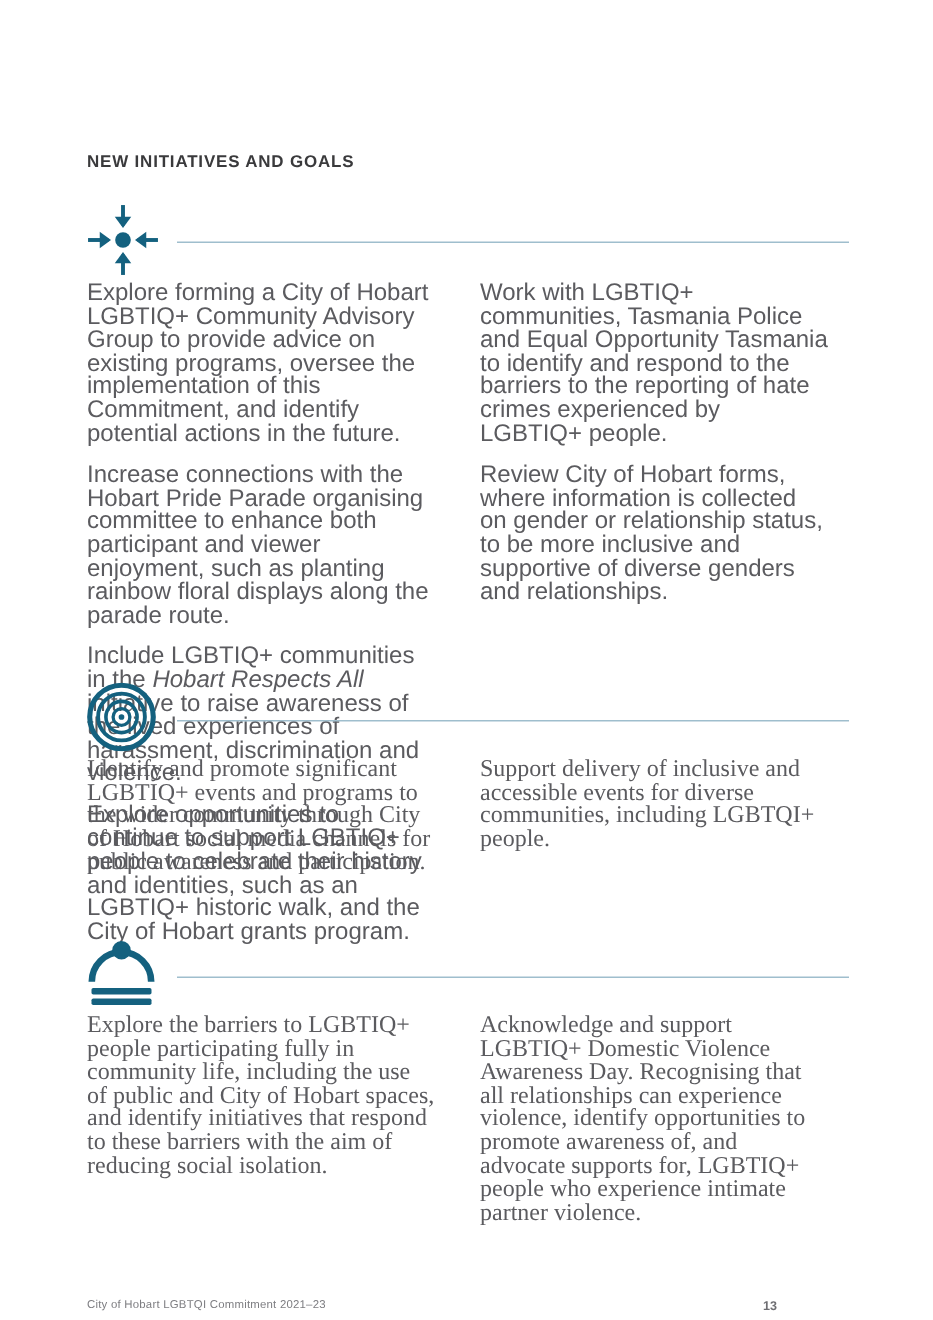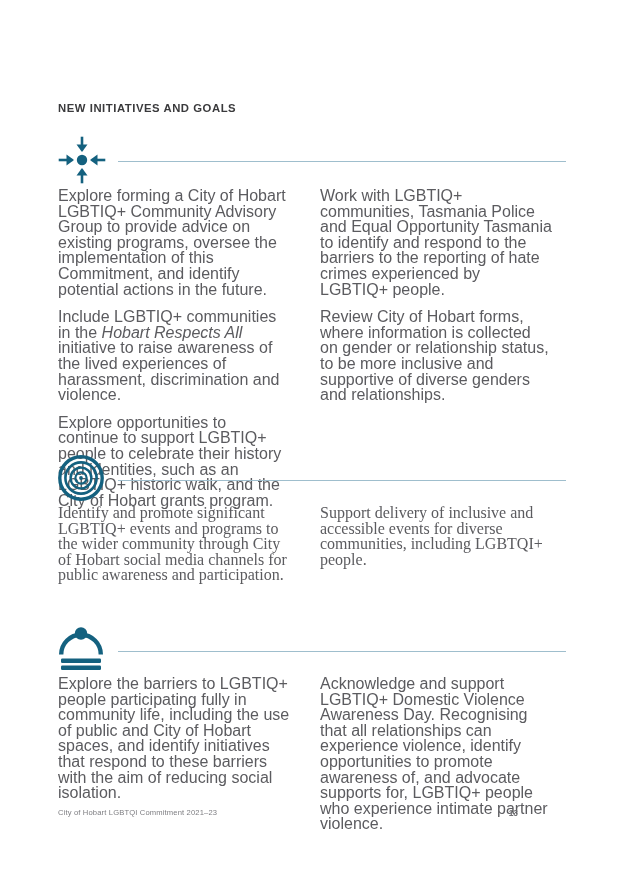--- a/index.html
+++ b/index.html
@@ -81,21 +81,21 @@
     font-weight: 400;
   }
   p.para:last-child { margin-bottom: 0; }
   p.para em { font-style: italic; }
 
   
   .footer {
     position: absolute;
     left: 58px;
     right: 56px;
-    top: 808px;
+    top: 865px;
     height: 14px;
   }
   .footer-text {
     position: absolute;
     left: 0;
     top: 0;
     font-size: 7.6px;
     color: #7d7d81;
     letter-spacing: 0.15px;
     white-space: nowrap;
@@ -134,20 +134,21 @@
             <circle cx="24" cy="24" r="5.2"></circle>
           </g>
         </svg>
       </div>
       <div class="rule"></div>
     </div>
 
     <div class="cols" style="top:52px;">
       <div class="col col-left">
         <p class="para">Explore forming a City of Hobart LGBTIQ+ Community Advisory Group to provide advice on existing programs, oversee the implementation of this Commitment, and identify potential actions in the future.</p>
+        <p class="para">Increase connections with the Hobart Pride Parade organising committee to enhance both participant and viewer enjoyment, such as planting rainbow floral displays along the parade route.</p>
         <p class="para">Include LGBTIQ+ communities in the <em>Hobart Respects All</em> initiative to raise awareness of the lived experiences of harassment, discrimination and violence.</p>
         <p class="para">Explore opportunities to continue to support LGBTIQ+ people to celebrate their history and identities, such as an LGBTIQ+ historic walk, and the City of Hobart grants program.</p>
       </div>
       <div class="col col-right">
         <p class="para">Work with LGBTIQ+ communities, Tasmania Police and Equal Opportunity Tasmania to identify and respond to the barriers to the reporting of hate crimes experienced by LGBTIQ+ people.</p>
         <p class="para">Review City of Hobart forms, where information is collected on gender or relationship status, to be more inclusive and supportive of diverse genders and relationships.</p>
       </div>
     </div>
   </div>
 
@@ -170,21 +171,21 @@
     <div class="cols" style="top:50px;">
       <div class="col col-left">
         <p class="para">Identify and promote significant LGBTIQ+ events and programs to the wider community through City of Hobart social media channels for public awareness and participation.</p>
       </div>
       <div class="col col-right">
         <p class="para">Support delivery of inclusive and accessible events for diverse communities, including LGBTQI+ people.</p>
       </div>
     </div>
   </div>
 
-  <div class="section" style="top:626px;">
+  <div class="section" style="top:626px;font-family:Liberation Serif, serif;">
     <div class="section-head">
       <div class="icon-box">
         <svg width="46" height="46" viewBox="0 0 46 46" aria-hidden="true">
           <circle cx="23" cy="7.5" r="6.2" fill="#14617f"></circle>
           <path d="M3.2 28.5 A19.8 19.8 0 0 1 42.8 28.5" fill="none" stroke="#14617f" stroke-width="4.4"></path>
           <path d="M9.6 29.6 A13.4 13.4 0 0 1 36.4 29.6" fill="none" stroke="#14617f" stroke-width="0"></path>
           <rect x="3.0" y="32.6" width="40" height="4.4" rx="1.2" fill="#14617f"></rect>
           <rect x="3.0" y="39.6" width="40" height="4.4" rx="1.2" fill="#14617f"></rect>
         </svg>
       </div>

